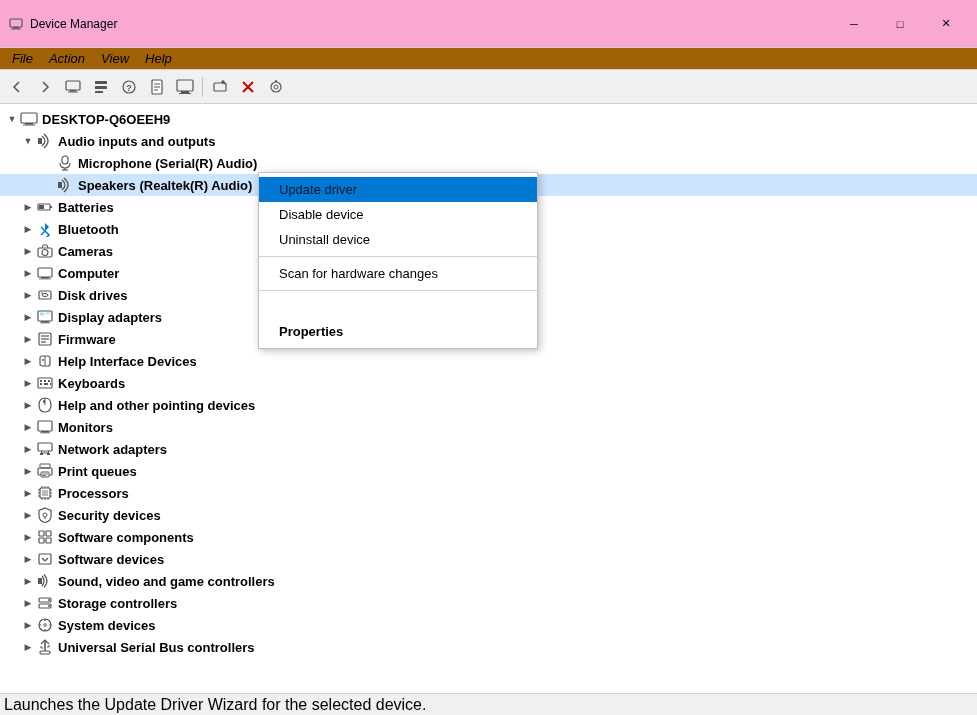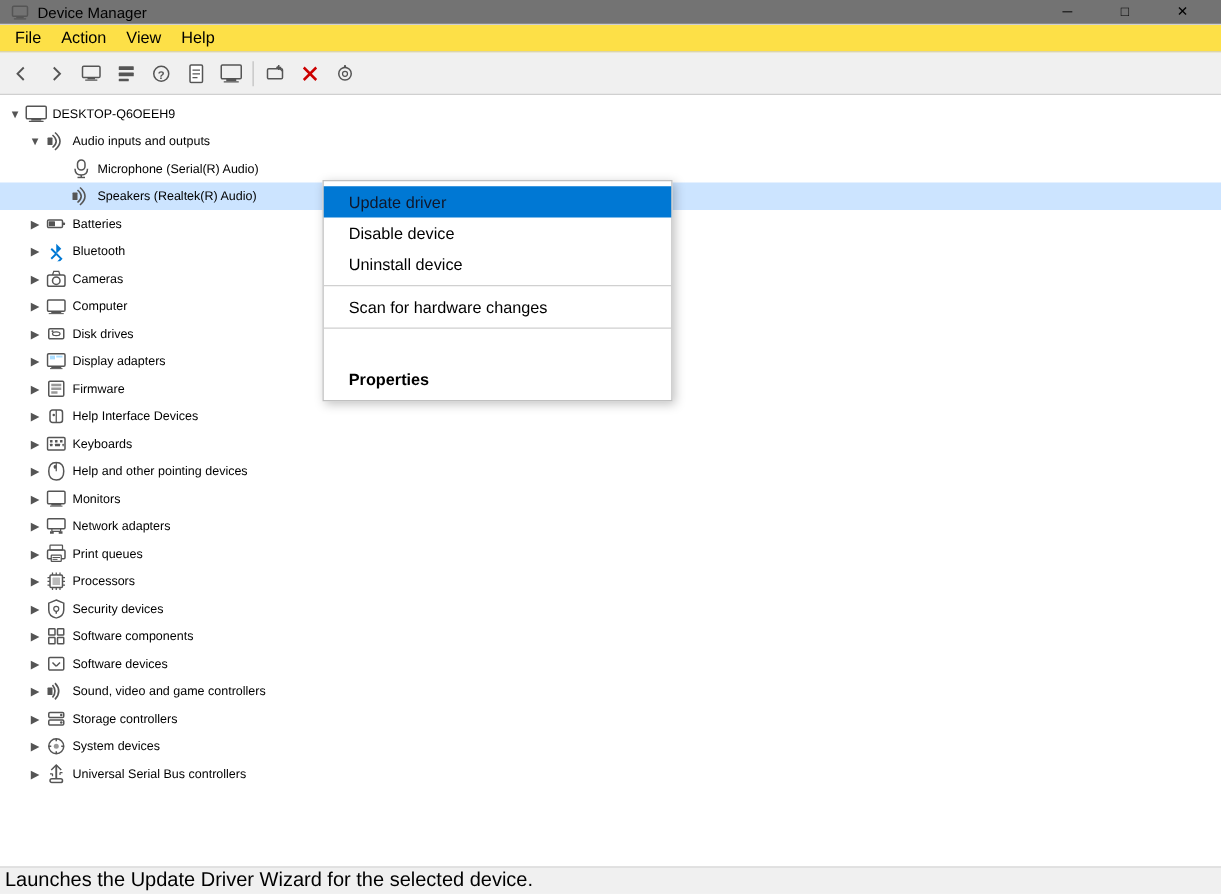--- a/index.html
+++ b/index.html
@@ -9,22 +9,22 @@
       background: #f0f0f0;
       width: 977px;
       height: 715px;
       overflow: hidden;
       display: flex;
       flex-direction: column;
     }
 
     
     .title-bar {
-      background: #737373;
-      height: 20px;
+      background: #f9a8d4;
+      height: 48px;
       display: flex;
       align-items: center;
       padding: 0 8px;
       border-bottom: 1px solid #d0d0d0;
       flex-shrink: 0;
     }
     .title-bar-icon {
       width: 16px;
       height: 16px;
       margin-right: 6px;
@@ -48,26 +48,28 @@
       background: transparent;
       cursor: pointer;
       display: flex;
       align-items: center;
       justify-content: center;
       font-size: 11px;
     }
 
     
     .menu-bar {
-      background: #fde047;
+      background: #a16207;
       height: 22px;
       display: flex;
+      align-items: center;
       padding: 0 4px;
       border-bottom: 1px solid #d0d0d0;
       flex-shrink: 0;
+      font-style: italic;
     }
     .menu-item {
       padding: 2px 8px;
       cursor: pointer;
       font-size: 13px;
     }
 
     
     .toolbar {
       background: #f0f0f0;
@@ -136,21 +138,22 @@
     .item-icon {
       width: 18px;
       height: 18px;
       margin-right: 4px;
       flex-shrink: 0;
       display: flex;
       align-items: center;
       justify-content: center;
     }
     .item-label {
-      font-size: 10px;
+      font-size: 13px;
+      font-weight: bold;
     }
 
     
     .indent-0 { padding-left: 4px; }
     .indent-1 { padding-left: 20px; }
     .indent-2 { padding-left: 40px; }
 
     
     .context-menu {
       position: absolute;

